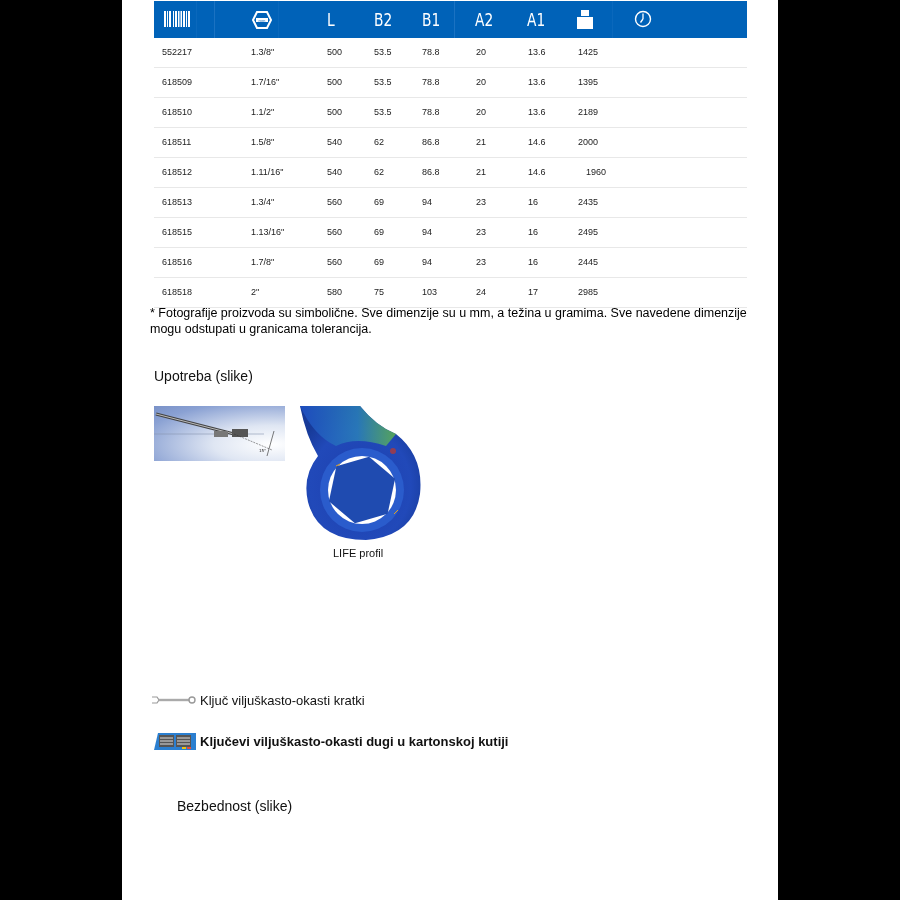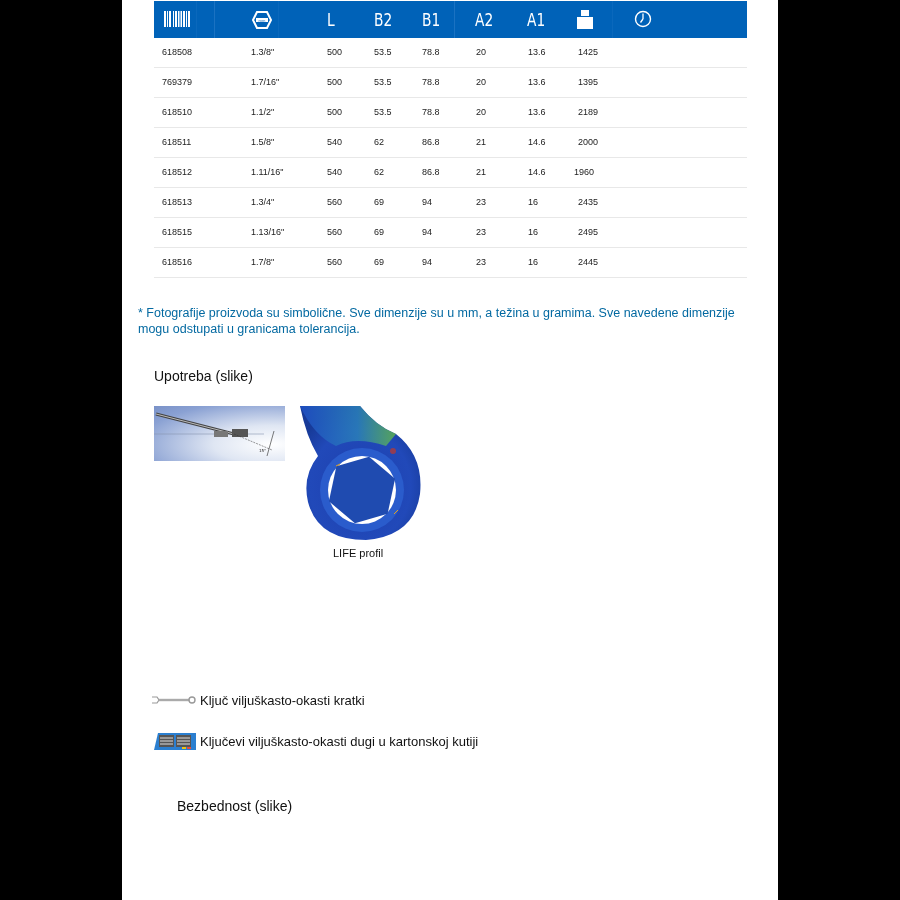--- a/index.html
+++ b/index.html
@@ -8,21 +8,21 @@
   .page { position:absolute; left:122px; top:0; width:656px; height:900px; background:#fff; }
   .thead { position:absolute; left:32px; top:1px; width:593px; height:37px; background:#0062b8;
            display:flex; align-items:center; color:#fff; }
   .th { position:absolute; top:0; height:37px; display:flex; align-items:center;
         font-family:"DejaVu Sans Condensed","DejaVu Sans", sans-serif; font-size:18px; color:#fff;
         transform:scaleX(0.85); transform-origin:left center; }
   .vsep { position:absolute; top:0; width:1px; height:37px; background:#1a72c2; }
   .rows { position:absolute; left:32px; top:38px; width:593px; }
   .row { position:relative; height:29px; border-bottom:1px solid #e8e8e8; font-size:9px; color:#222; }
   .row span { position:absolute; top:0; line-height:29px; }
-  .note { position:absolute; left:16px; top:305px; width:600px; font-size:12.5px; line-height:16px; color:#0369a1; }
+  .note { position:absolute; left:28px; top:305px; width:600px; font-size:12.5px; line-height:16px; color:#000000; }
   .h2 { position:absolute; font-size:14px; color:#111; }
   .h1 { position:absolute; font-size:18.5px; color:#111; }
   .img-usage { position:absolute; left:32px; top:406px; width:131px; height:55px;
      background:radial-gradient(ellipse at 90% 70%, #ffffff 0%, #dfe6f3 35%, #8aa1d3 80%, #7a92c8 100%); overflow:hidden; }
   .life { position:absolute; left:174px; top:406px; width:128px; height:135px; }
   .caption { position:absolute; left:211px; top:547px; font-size:11px; color:#111;text-align:right; }
   .rel { position:absolute; left:30px; height:20px; display:flex; align-items:center; font-size:13px; color:#111; }
   .rel .ico { width:45px; height:16px; margin-right:3px; display:flex; align-items:center; }
 </style>
 </head>
@@ -79,31 +79,31 @@
       <svg width="18" height="18" viewBox="0 0 18 18">
         <circle cx="9" cy="9" r="7.5" fill="none" stroke="#fff" stroke-width="1.4"></circle>
         <line x1="9" y1="9" x2="9" y2="3.5" stroke="#fff" stroke-width="1.3"></line>
         <line x1="9" y1="9" x2="6.5" y2="12.5" stroke="#fff" stroke-width="1.3"></line>
       </svg>
     </div>
   </div>
 
   <div class="rows">
     <div class="row">
-      <span style="left:8px">618508</span>
+      <span style="left:8px">552217</span>
       <span style="left:97px">1.3/8"</span>
       <span style="left:173px">500</span>
       <span style="left:220px">53.5</span>
       <span style="left:268px">78.8</span>
       <span style="left:322px">20</span>
       <span style="left:374px">13.6</span>
       <span style="left:424px">1425</span>
     </div>
     <div class="row">
-      <span style="left:8px">769379</span>
+      <span style="left:8px">618509</span>
       <span style="left:97px">1.7/16"</span>
       <span style="left:173px">500</span>
       <span style="left:220px">53.5</span>
       <span style="left:268px">78.8</span>
       <span style="left:322px">20</span>
       <span style="left:374px">13.6</span>
       <span style="left:424px">1395</span>
     </div>
     <div class="row">
       <span style="left:8px">618510</span>
@@ -126,21 +126,21 @@
       <span style="left:424px">2000</span>
     </div>
     <div class="row">
       <span style="left:8px">618512</span>
       <span style="left:97px">1.11/16"</span>
       <span style="left:173px">540</span>
       <span style="left:220px">62</span>
       <span style="left:268px">86.8</span>
       <span style="left:322px">21</span>
       <span style="left:374px">14.6</span>
-      <span style="left:420px">1960</span>
+      <span style="left:432px">1960</span>
     </div>
     <div class="row">
       <span style="left:8px">618513</span>
       <span style="left:97px">1.3/4"</span>
       <span style="left:173px">560</span>
       <span style="left:220px">69</span>
       <span style="left:268px">94</span>
       <span style="left:322px">23</span>
       <span style="left:374px">16</span>
       <span style="left:424px">2435</span>
@@ -157,20 +157,30 @@
     </div>
     <div class="row">
       <span style="left:8px">618516</span>
       <span style="left:97px">1.7/8"</span>
       <span style="left:173px">560</span>
       <span style="left:220px">69</span>
       <span style="left:268px">94</span>
       <span style="left:322px">23</span>
       <span style="left:374px">16</span>
       <span style="left:424px">2445</span>
+    </div>
+    <div class="row">
+      <span style="left:8px">618518</span>
+      <span style="left:97px">2"</span>
+      <span style="left:173px">580</span>
+      <span style="left:220px">75</span>
+      <span style="left:268px">103</span>
+      <span style="left:322px">24</span>
+      <span style="left:374px">17</span>
+      <span style="left:424px">2985</span>
     </div>
   </div>
 
   <div class="note">* Fotografije proizvoda su simbolične. Sve dimenzije su u mm, a težina u gramima. Sve navedene dimenzije mogu odstupati u granicama tolerancija.</div>
 
   <div class="h2" style="left:32px;top:368px;">Upotreba (slike)</div>
 
   <div class="img-usage">
     <svg width="131" height="55" viewBox="0 0 131 55">
       <line x1="0" y1="28" x2="110" y2="28" stroke="#8896b0" stroke-width="0.6"></line>
@@ -216,21 +226,21 @@
     <span class="ico">
       <svg width="45" height="10" viewBox="0 0 45 10">
         <path d="M0,2 L5,2 L7,5 L5,8 L0,8" fill="none" stroke="#999" stroke-width="1.2"></path>
         <line x1="7" y1="5" x2="37" y2="5" stroke="#aaa" stroke-width="2.4"></line>
         <circle cx="40" cy="5" r="3" fill="none" stroke="#999" stroke-width="1.4"></circle>
       </svg>
     </span>
     <span>Ključ viljuškasto-okasti kratki</span>
   </div>
 
-  <div class="rel" style="top:731px;">
+  <div class="rel" style="top:731px;font-weight:bold;">
     <span class="ico">
       <svg width="45" height="18" viewBox="0 0 45 18">
         <polygon points="2,18 6,1 44,1 44,18" fill="#2b7fd0"></polygon>
         <rect x="7" y="3" width="15" height="12" fill="#555"></rect>
         <rect x="24" y="3" width="15" height="12" fill="#555"></rect>
         <g stroke="#ddd" stroke-width="1">
           <line x1="8" y1="6" x2="21" y2="6"></line>
             <line x1="8" y1="9" x2="21" y2="9"></line>
             <line x1="8" y1="12" x2="21" y2="12"></line>
           <line x1="25" y1="6" x2="38" y2="6"></line>

